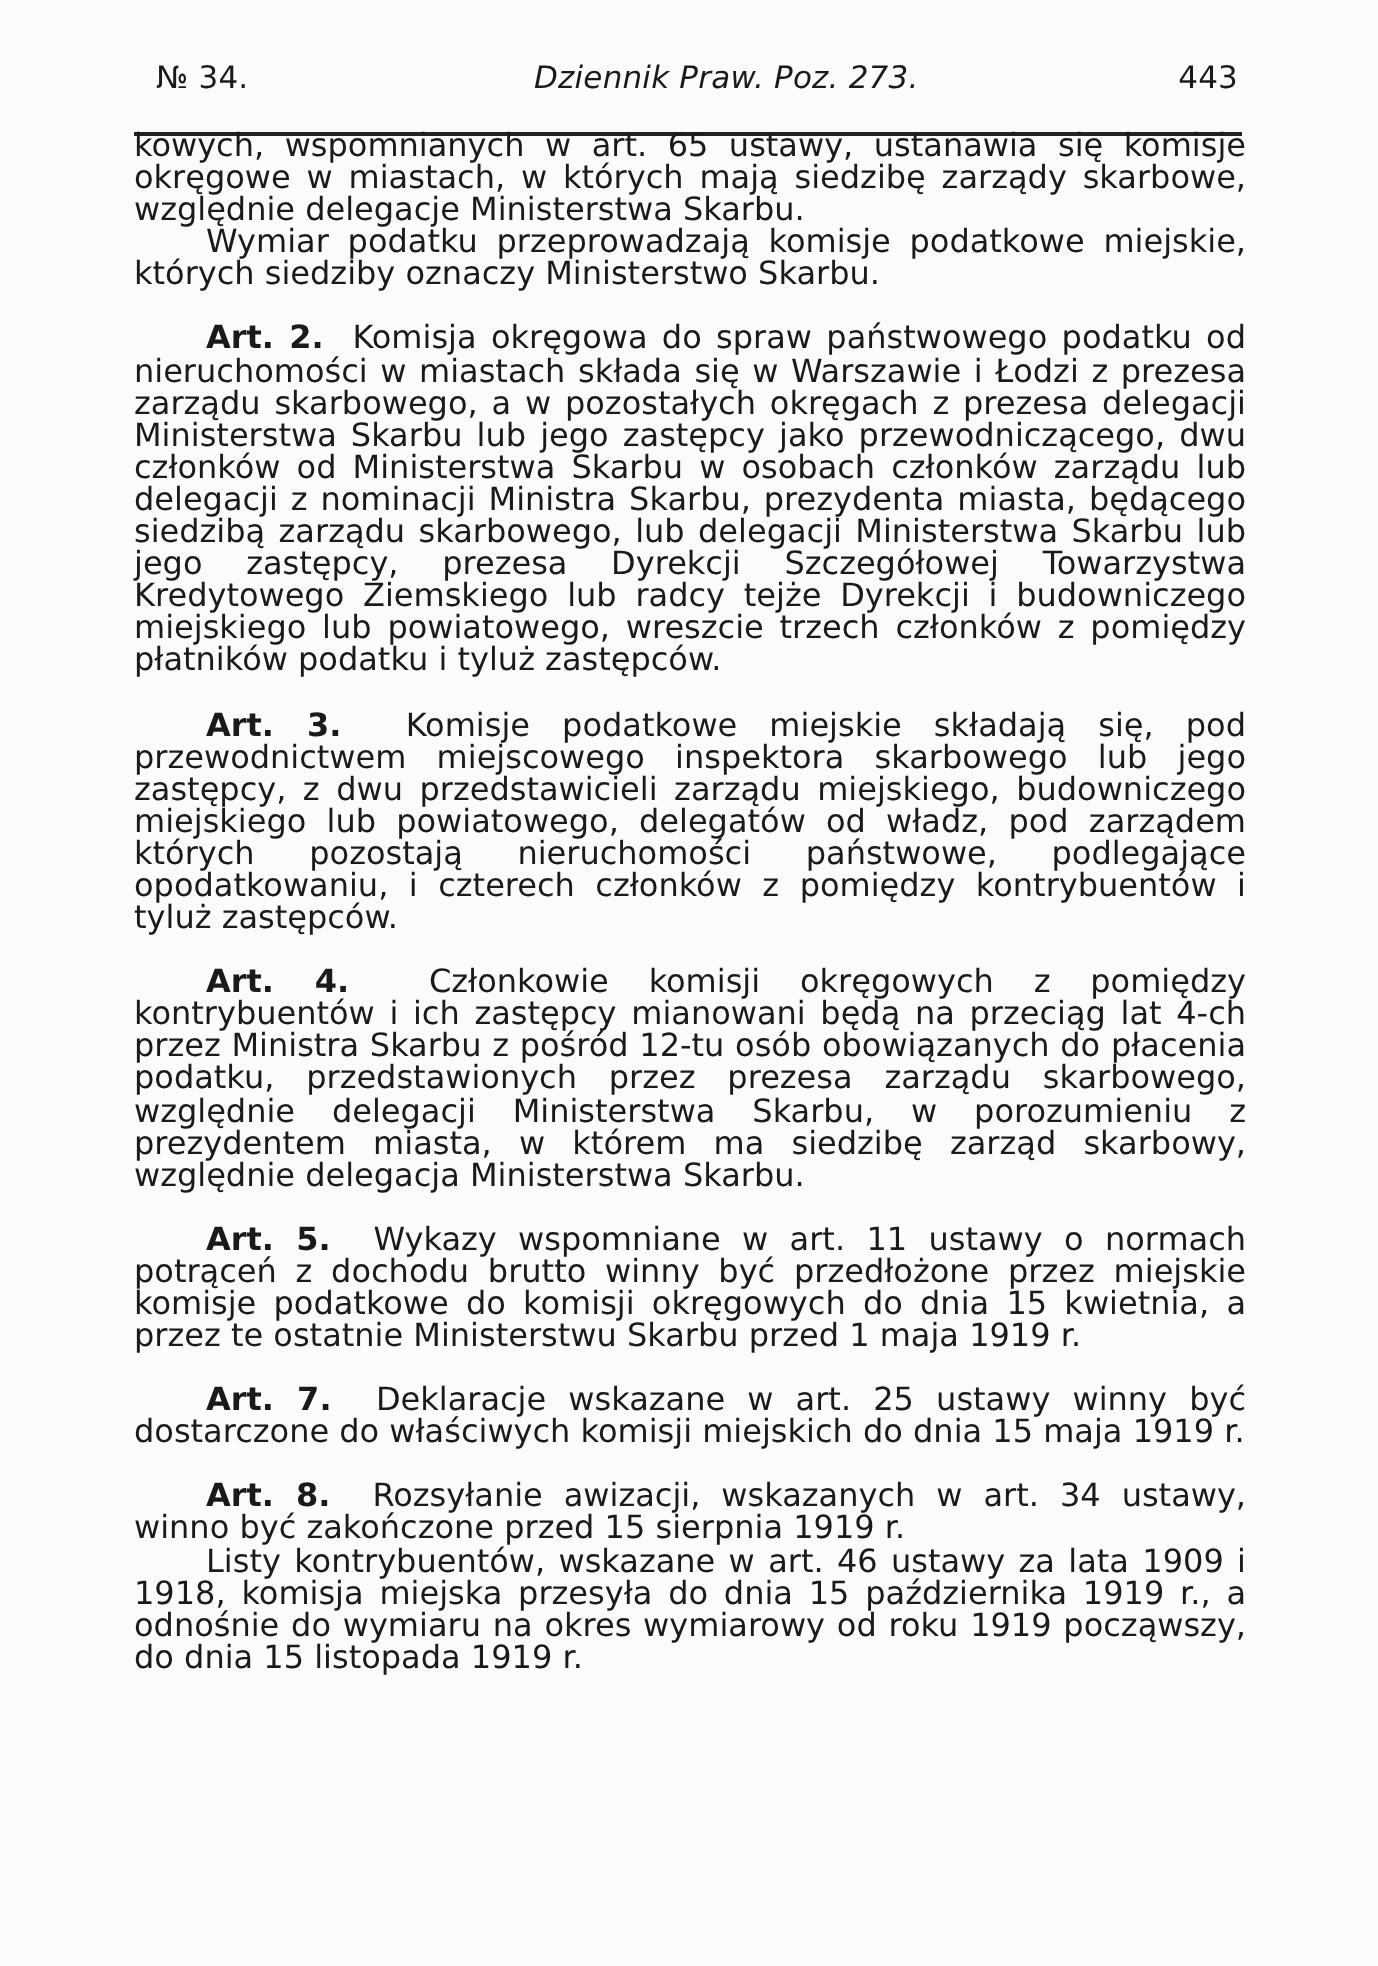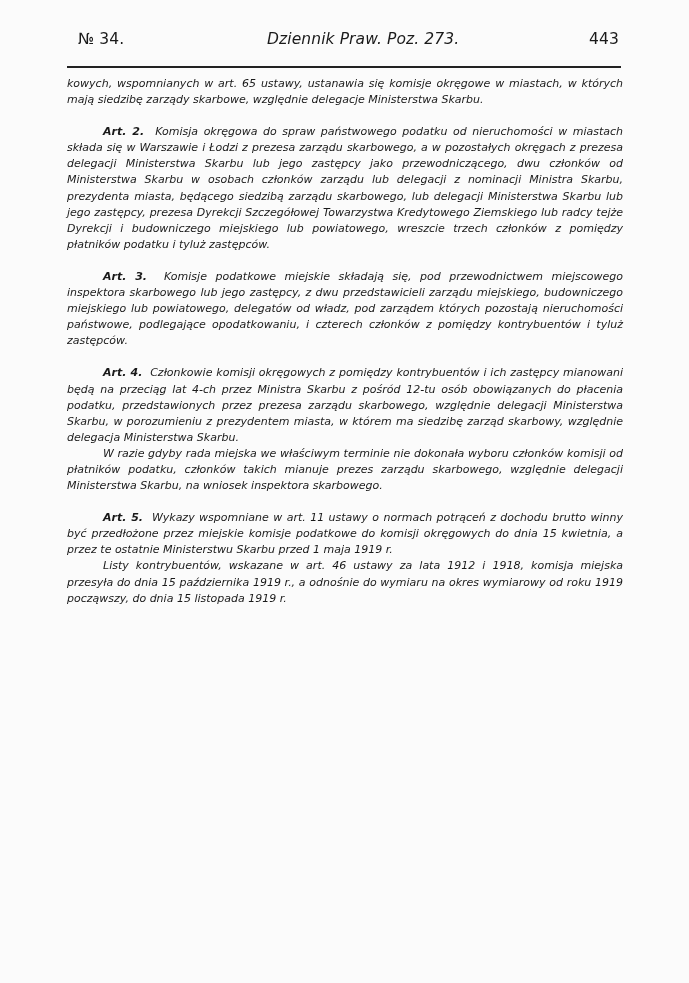--- a/index.html
+++ b/index.html
@@ -10,48 +10,50 @@
   .page { position: relative; width: 689px; height: 691px; }
   .header {
     position: absolute; left: 67px; top: 30px; width: 556px; height: 22px;
     font-size: 15.5px; letter-spacing: 0.1px;
   }
   .header .num { position: absolute; left: 11px; top: 0; }
   .header .title { position: absolute; left: 200px; top: 0; font-style: italic; }
   .header .page-no { position: absolute; right: 4px; top: 0; margin-left: 16px; }
   .rule { position: absolute; left: 67px; top: 66px; width: 554px; height: 2px; background: #222; }
   .body {
-    position: absolute; left: 67px; top: 76px; width: 556px;
-    font-size: 11px; line-height: 16.1px; text-align: justify; font-style: italic;
+    position: absolute; left: 67px; top: 65px; width: 556px;
+    font-size: 16px; line-height: 16.1px; text-align: justify;
   }
   .body p { margin: 0; text-indent: 0; }
   .body p.ind { text-indent: 36px; }
   .body .art { margin-top: 16px; }
   .body b { font-weight: bold; }
 </style>
 </head>
 <body>
 
 <div class="page">
   <div class="header">
     <span class="num">№ 34.</span>
     <span class="title">Dziennik Praw.  Poz. 273.</span>
     <span class="page-no">443</span>
   </div>
   <div class="rule"></div>
 
   <div class="body">
     <p><span>kowych, wspomnianych w art. 65 ustawy, ustanawia się komisje okręgowe w miastach, w których mają siedzibę zarządy skarbowe, względnie delegacje Ministerstwa Skarbu.</span></p>
+    <p class="ind"><span>Wymiar podatku przeprowadzają komisje podatkowe miejskie, których siedziby oznaczy Ministerstwo Skarbu.</span></p>
 
     <p class="ind art"><b>Art. 2.</b>&nbsp; <span>Komisja okręgowa do spraw państwowego podatku od nieruchomości w miastach składa się w Warszawie i Łodzi z prezesa zarządu skarbowego, a w pozostałych okręgach z prezesa delegacji Ministerstwa Skarbu lub jego zastępcy jako przewodniczącego, dwu członków od Ministerstwa Skarbu w osobach członków zarządu lub delegacji z nominacji Ministra Skarbu, prezydenta miasta, będącego siedzibą zarządu skarbowego, lub delegacji Ministerstwa Skarbu lub jego zastępcy, prezesa Dyrekcji Szczegółowej Towarzystwa Kredytowego Ziemskiego lub radcy tejże Dyrekcji i budowniczego miejskiego lub powiatowego, wreszcie trzech członków z pomiędzy płatników podatku i tyluż zastępców.</span></p>
 
     <p class="ind art"><b>Art. 3.</b>&nbsp; <span>Komisje podatkowe miejskie składają się, pod przewodnictwem miejscowego inspektora skarbowego lub jego zastępcy, z dwu przedstawicieli zarządu miejskiego, budowniczego miejskiego lub powiatowego, delegatów od władz, pod zarządem których pozostają nieruchomości państwowe, podlegające opodatkowaniu, i czterech członków z pomiędzy kontrybuentów i tyluż zastępców.</span></p>
 
     <p class="ind art"><b>Art. 4.</b>&nbsp; <span>Członkowie komisji okręgowych z pomiędzy kontrybuentów i ich zastępcy mianowani będą na przeciąg lat 4-ch przez Ministra Skarbu z pośród 12-tu osób obowiązanych do płacenia podatku, przedstawionych przez prezesa zarządu skarbowego, względnie delegacji Ministerstwa Skarbu, w porozumieniu z prezydentem miasta, w którem ma siedzibę zarząd skarbowy, względnie delegacja Ministerstwa Skarbu.</span></p>
-    <p class="ind"><span>W razie gdyby rada miejska we właściwym terminie nie dokonała wyboru członków komisji od płatników podatku, członków takich mianuje prezes zarządu skarbowego, względnie delegacji Ministerstwa Skarbu, na wniosek inspektora skarbowego.</span></p>
 
 
     <p class="ind art"><b>Art. 5.</b>&nbsp; <span>Wykazy wspomniane w art. 11 ustawy o normach potrąceń z dochodu brutto winny być przedłożone przez miejskie komisje podatkowe do komisji okręgowych do dnia 15 kwietnia, a przez te ostatnie Ministerstwu Skarbu przed 1 maja 1919 r.</span></p>
 
+    <p class="ind art"><b>Art. 7.</b>&nbsp; <span>Deklaracje wskazane w art. 25 ustawy winny być dostarczone do właściwych komisji miejskich do dnia 15 maja 1919 r.</span></p>
 
-    <p class="ind"><span>Listy kontrybuentów, wskazane w art. 46 ustawy za lata 1912 i 1918, komisja miejska przesyła do dnia 15 października 1919 r., a odnośnie do wymiaru na okres wymiarowy od roku 1919 począwszy, do dnia 15 listopada 1919 r.</span></p>
+    <p class="ind art"><b>Art. 8.</b>&nbsp; <span>Rozsyłanie awizacji, wskazanych w art. 34 ustawy, winno być zakończone przed 15 sierpnia 1919 r.</span></p>
+    <p class="ind"><span>Listy kontrybuentów, wskazane w art. 46 ustawy za lata 1909 i 1918, komisja miejska przesyła do dnia 15 października 1919 r., a odnośnie do wymiaru na okres wymiarowy od roku 1919 począwszy, do dnia 15 listopada 1919 r.</span></p>
   </div>
 </div>
 
 </body></html>

